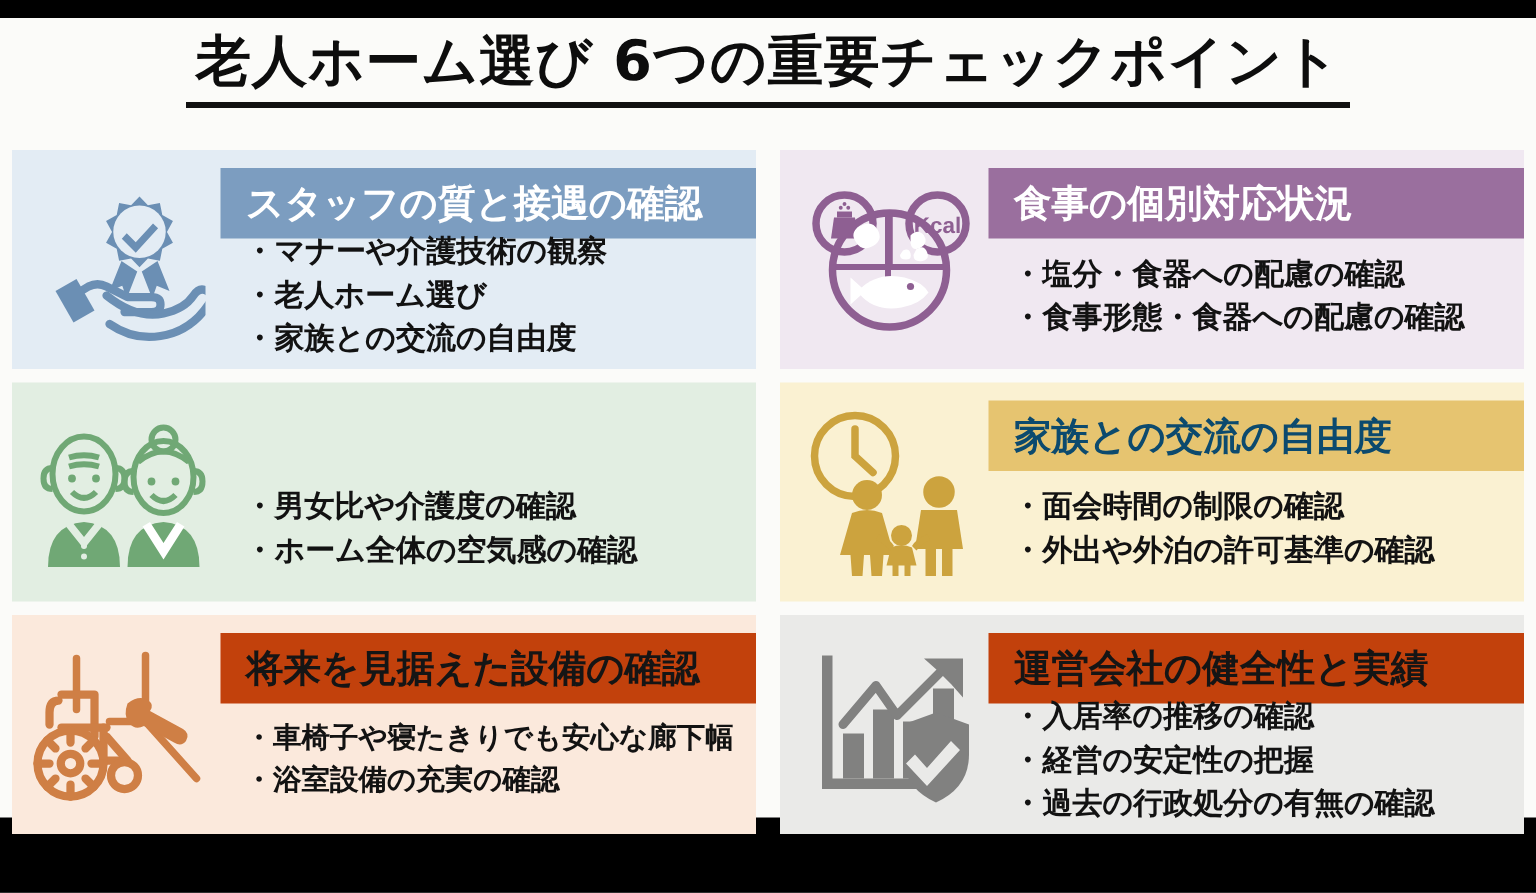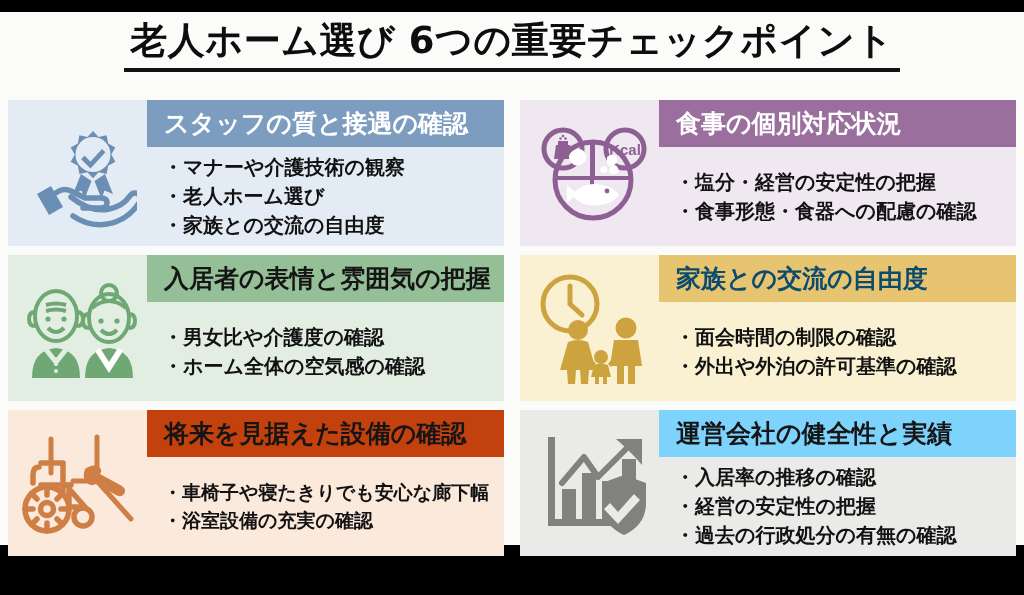--- a/index.html
+++ b/index.html
@@ -77,21 +77,21 @@
     height: 130px;
     display: flex;
     align-items: center;
     justify-content: center;
   }
   .card-icon svg { display: block; }
 
   .card-header {
     position: absolute;
     left: 139px;
-    top: 0;
+    top: 12px;
     right: 0;
     height: 47px;
     display: flex;
     align-items: center;
     padding-left: 17px;
   }
   .card-header .htext {
     font-size: 25px;
     font-weight: 700;
     line-height: 1;
@@ -135,21 +135,21 @@
   
   .c4            { background: #faf1d2; }
   .c4 .card-header { background: #e6c470; }
   .c4 .htext     { color: #0c4a6e; }
   
   .c5            { background: #fbe9dc; }
   .c5 .card-header { background: #c2410c; }
   .c5 .htext     { color: #151515; }
   
   .c6            { background: #eaeae8; }
-  .c6 .card-header { background: #7dd3fc; }
+  .c6 .card-header { background: #c2410c; }
   .c6 .htext     { color: #151515; }
 </style>
 </head>
 <body>
 
 <div id="stage">
   <div id="canvas">
 
     <div id="title-block">
       <h1 id="page-title">老人ホーム選び 6つの重要チェックポイント</h1>
@@ -223,21 +223,21 @@
               <path d="M36 76 q12-12 30-8 q12 3 16 10 q-6 8 -18 10 q-18 3 -28-9z"></path>
               <path d="M30 68 l10 9 -10 9z"></path>
               <circle cx="70" cy="74" r="2.4" fill="#8e5f92"></circle>
             </g>
           </svg>
         </div>
         <div class="card-header">
           <span class="htext">食事の個別対応状況</span>
         </div>
         <div class="card-body">
-          <div class="bullet">・塩分・経営の安定性の把握</div>
+          <div class="bullet">・塩分・食器への配慮の確認</div>
           <div class="bullet">・食事形態・食器への配慮の確認</div>
         </div>
       </div>
 
       <div class="card c3">
         <div class="card-icon">
           <svg width="118" height="112" viewBox="0 0 118 112">
 
             <g fill="none" stroke="#70a875" stroke-width="4">
               <ellipse cx="34" cy="44" rx="21" ry="25"></ellipse>
@@ -267,23 +267,20 @@
               <path d="M79 58 q8 8 16 0"></path>
             </g>
             <g fill="#70a875">
               <circle cx="79" cy="49" r="2.6"></circle>
               <circle cx="95" cy="49" r="2.6"></circle>
               <path d="M63 106 q0-28 24-30 q24 2 24 30z"></path>
             </g>
             <path d="M78 76 l9 14 9-14 5 3 -14 22 -14-22z" fill="#ffffff"></path>
           </svg>
         </div>
-        <div class="card-header">
-          <span class="htext">入居者の表情と雰囲気の把握</span>
-        </div>
         <div class="card-body">
           <div class="bullet">・男女比や介護度の確認</div>
           <div class="bullet">・ホーム全体の空気感の確認</div>
         </div>
       </div>
 
       <div class="card c4">
         <div class="card-icon">
           <svg width="118" height="112" viewBox="0 0 118 112">
             <g fill="none" stroke="#cca33e" stroke-width="5">

